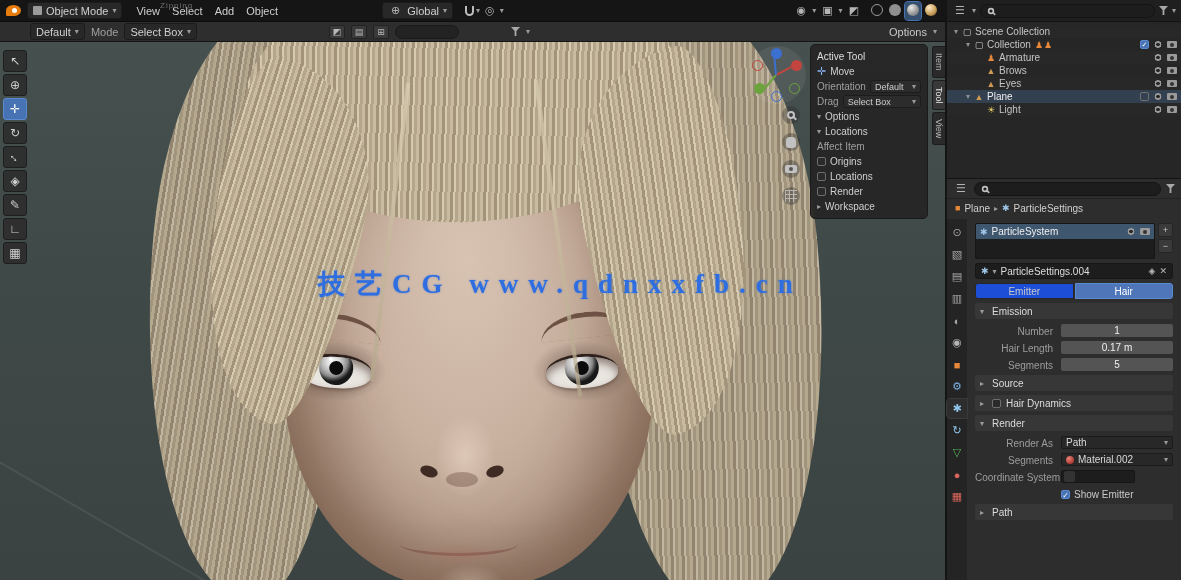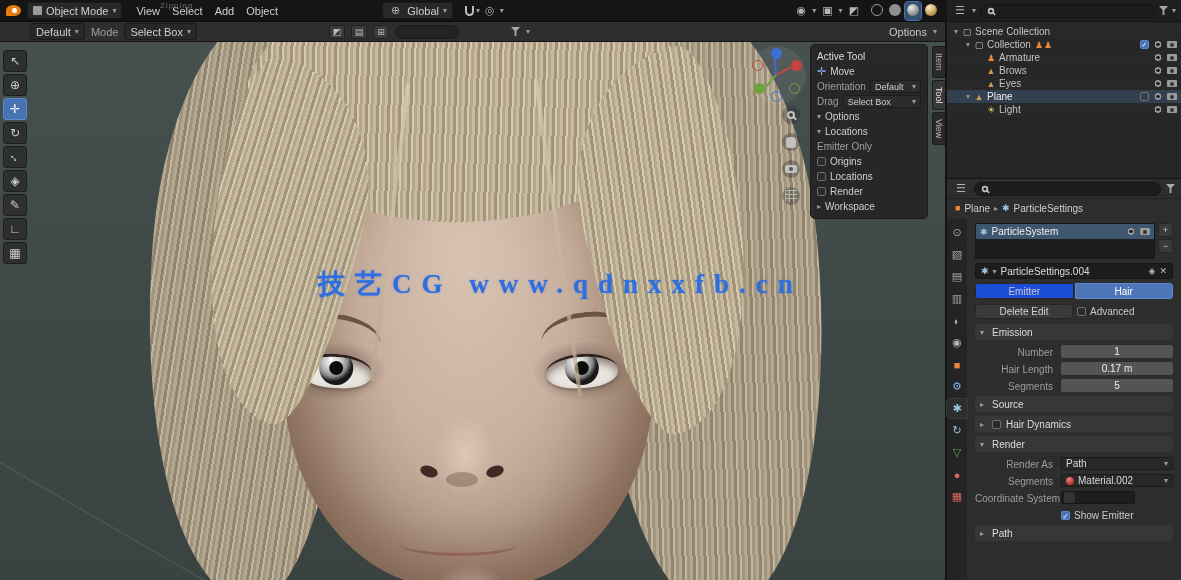--- a/index.html
+++ b/index.html
@@ -347,21 +347,21 @@
       </div>
       <div class="atool-row">
         <span class="chev">▾</span>
           <span>Options</span>
       </div>
       <div class="atool-row">
         <span class="chev">▾</span>
           <span>Locations</span>
       </div>
       <div class="atool-row">
-          <span class="sub">Emitter Only</span>
+          <span class="sub">Affect Item</span>
         </div>
       <div id="affect-options">
           <div class="atool-row">
             <span class="chkbox"></span>
             <span>Origins</span>
           </div>
           <div class="atool-row">
             <span class="chkbox"></span>
             <span>Locations</span>
           </div>
@@ -568,27 +568,20 @@
         <span class="grow">ParticleSettings.004</span>
         <span style="color:#b9b9b9; font-size:9px;">◈</span>
         <span style="color:#b9b9b9; font-size:9px;">✕</span>
       </div>
 
       <div class="enum-row" id="type-enum">
           <div class="enum-btn">Emitter</div>
           <div class="enum-btn active">Hair</div>
         </div>
 
-      <div class="two-row">
-        <button class="btn">Delete Edit</button>
-        <label class="chk-label">
-          <span class="chkbox"></span>
-          <span>Advanced</span>
-        </label>
-      </div>
 
       <div class="panel-h">
         <span class="tri">▾</span>
           <span>Emission</span>
       </div>
       <div id="emission-rows">
           <div class="prow">
             <span class="plabel">Number</span>
             <span class="num-field">1</span>
           </div>

